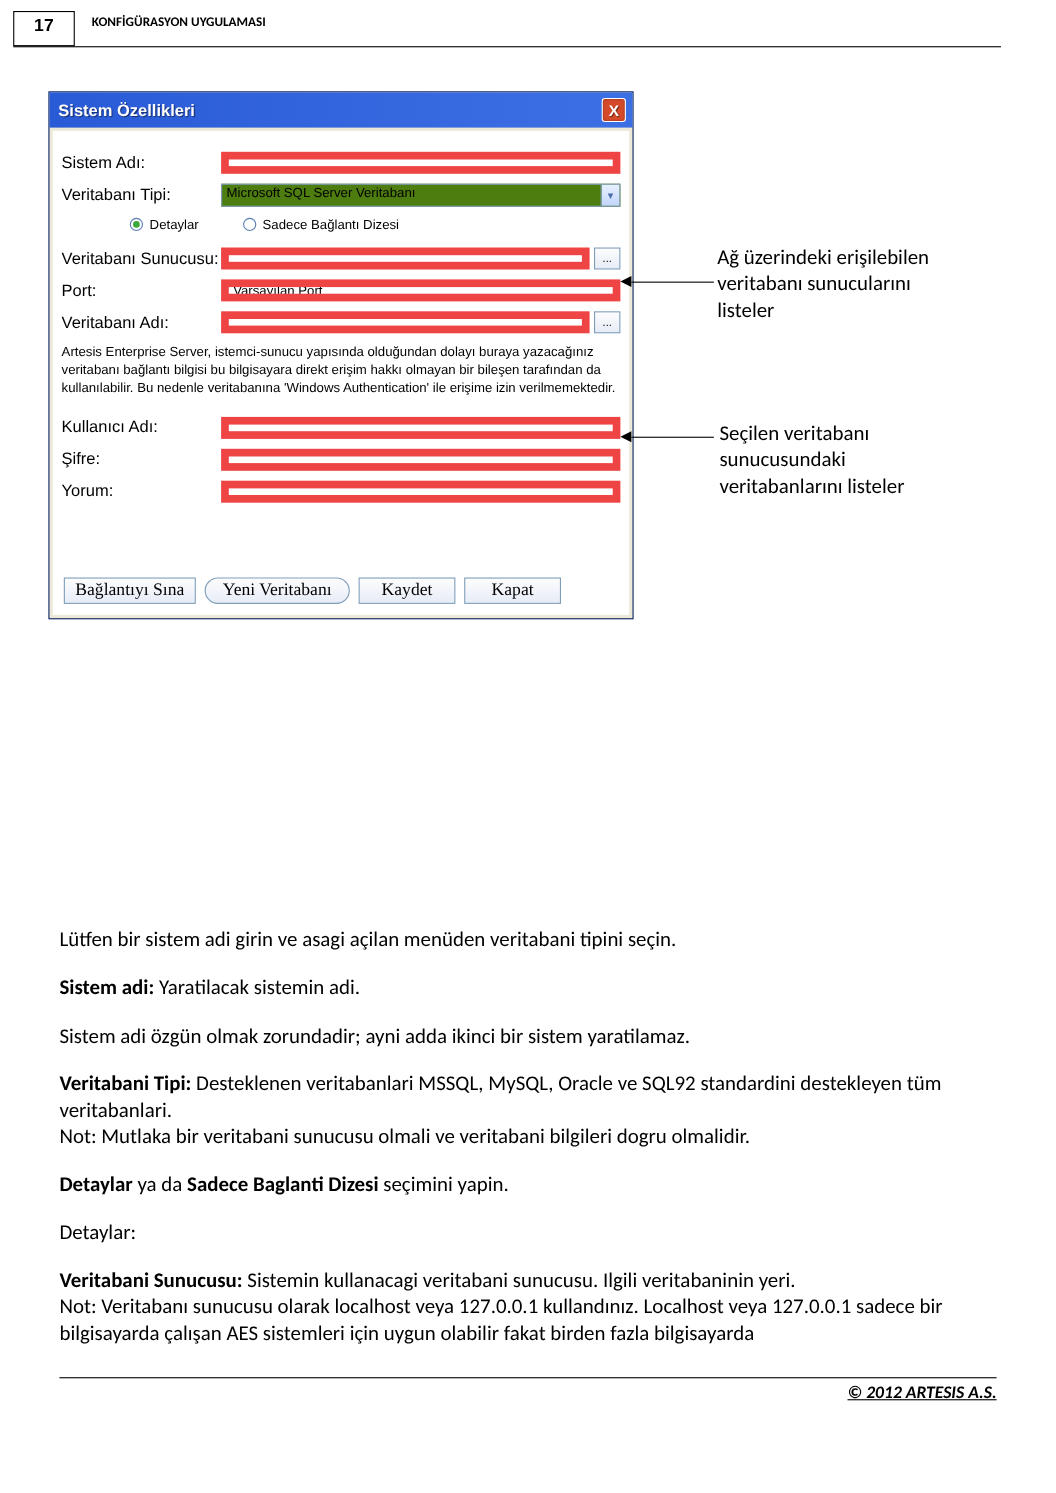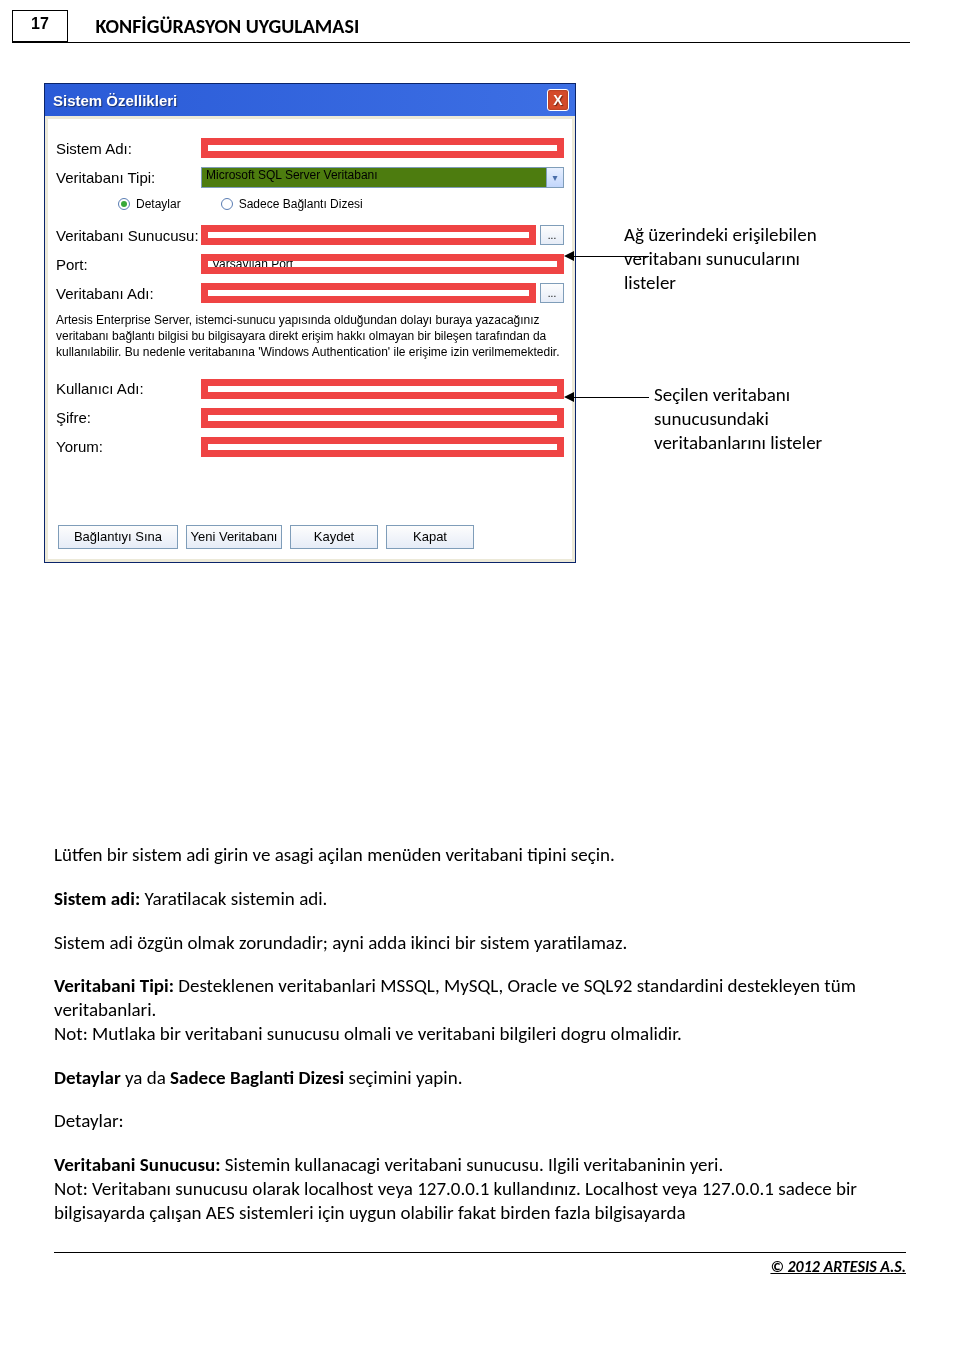--- a/index.html
+++ b/index.html
@@ -24,22 +24,22 @@
     display: inline-block;
     border: 1px solid #000;
     padding: 4px 18px 8px 18px;
     font-weight: bold;
     font-size: 16px;
     vertical-align: top;
   }
   .header-title {
     display: inline-block;
     font-weight: bold;
-    font-size: 20px;
-    margin-left: 24px;
+    font-size: 12px;
+    margin-left: 12px;
     vertical-align: top;
     padding-top: 4px;
     font-family: Calibri, Arial, sans-serif;
     text-align: center;
   }
 
   .figure-wrap {
     margin: 40px 0 0 44px;
     position: relative;
     width: 880px;
@@ -153,25 +153,25 @@
   .button-bar {
     display: flex;
     gap: 8px;
     margin-top: 68px;
     padding-left: 2px;
   }
   .dlg-btn {
     border: 1px solid #7f9db9;
     background: linear-gradient(#fdfdfd,#e6ecf7);
     height: 24px;
-    font-size: 13px;
-    display: flex; align-items: center; justify-content: center;
+    font-size: 16px;
+    display: flex; align-items: center; justify-content: center; font-family: Liberation Serif, serif;
   }
   .btn-wide { width: 120px; }
-  .btn-mid { width: 96px; }
+  .btn-mid { width: 132px; border-radius: 12px; }
   .btn-sm { width: 88px; }
 
   .annotation {
     position: absolute;
     font-family: Calibri, Arial, sans-serif;
     font-size: 19px;
     line-height: 1.25;
   }
   .arrow-line {
     position: absolute;
@@ -293,21 +293,21 @@
           <div class="dlg-btn btn-mid">Yeni Veritabanı</div>
           <div class="dlg-btn btn-sm">Kaydet</div>
           <div class="dlg-btn btn-sm">Kapat</div>
         </div>
 
       </div>
     </div>
 
     <div class="arrow-line" style="left:530px; top:173px; width:75px;"></div>
     <div class="arrow-head" style="left:520px; top:168px;"></div>
-    <div class="annotation" style="left:580px; top:140px; width:200px;">Ağ üzerindeki erişilebilen veritabanı sunucularını listeler</div>
+    <div class="annotation" style="left:608px; top:140px; width:200px;">Ağ üzerindeki erişilebilen veritabanı sunucularını listeler</div>
 
     <div class="arrow-line" style="left:530px; top:314px; width:75px;"></div>
     <div class="arrow-head" style="left:520px; top:309px;"></div>
     <div class="annotation" style="left:610px; top:300px; width:220px;">Seçilen veritabanı sunucusundaki veritabanlarını listeler</div>
 
   </div>
 
   <div class="body-text">
     <p>Lütfen bir sistem adi girin ve asagi açilan menüden veritabani tipini seçin.</p>
     <p>

